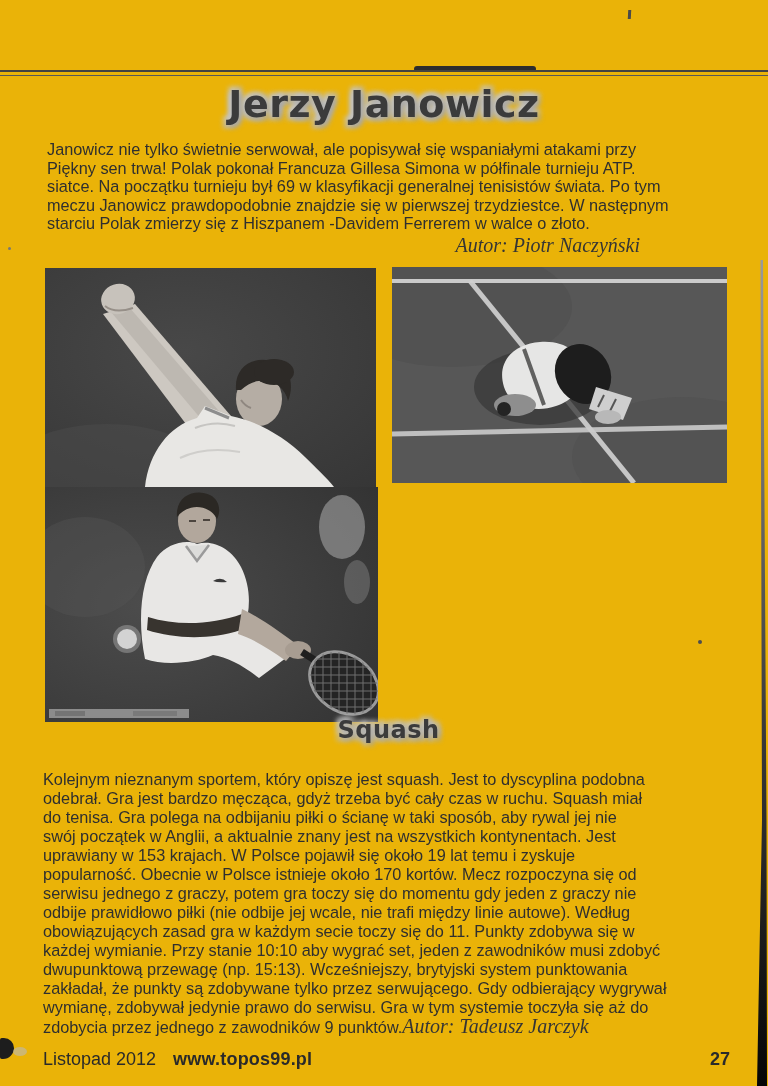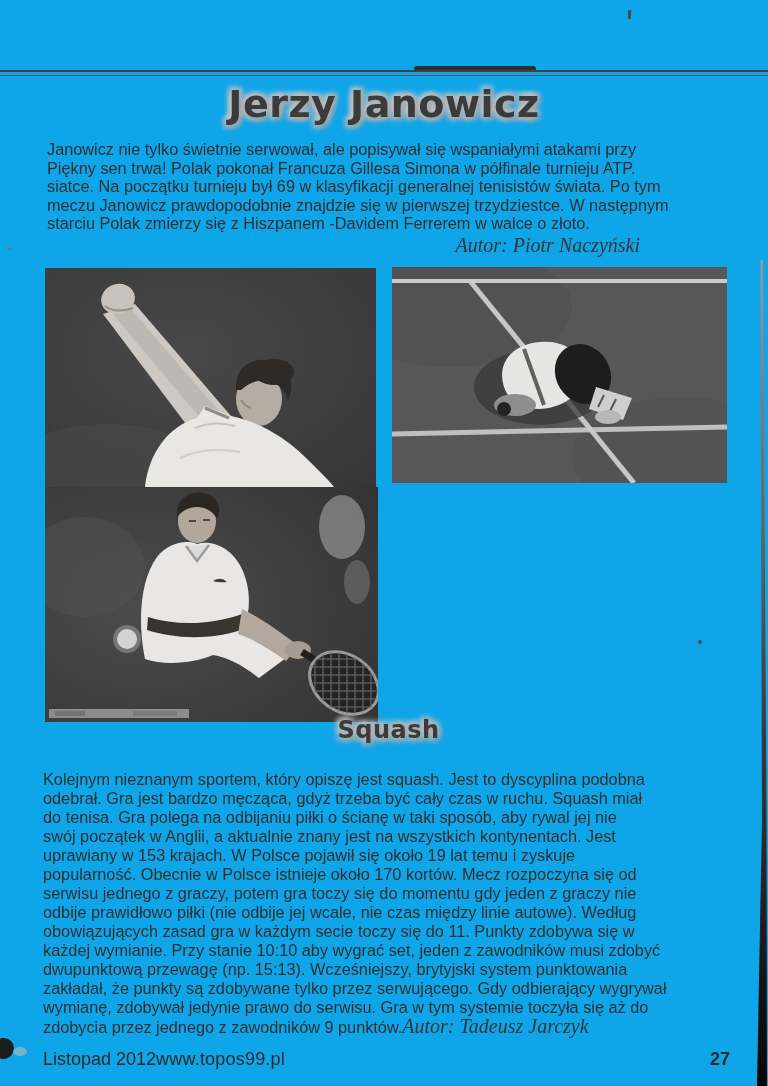--- a/index.html
+++ b/index.html
@@ -1,18 +1,18 @@
 <!DOCTYPE html>
 <html><head>
 <meta charset="utf-8">
 <style>
   html,body{margin:0;padding:0;background:#888;}
   .page{
     position:relative;width:768px;height:1086px;margin:0 auto;
-    background:#0ea5e9;overflow:hidden;
+    background:#eab308;overflow:hidden;
     font-family:"Liberation Sans",sans-serif;color:#2e2e2e;
   }
   
   .corner-tick{position:absolute;left:628px;top:10px;width:3px;height:9px;background:#4a4a4a;transform:rotate(3deg);}
   
   .top-rule{position:absolute;left:0;top:70px;width:768px;height:6px;
     border-top:2.5px solid #424242;border-bottom:1.8px solid #585858;box-sizing:border-box;}
   .rule-smudge{position:absolute;left:414px;top:66px;width:122px;height:6px;background:#2d2d2d;border-radius:3px;}
   
   .big-title{
@@ -32,21 +32,21 @@
   .author-row1{text-align:right;padding-right:103px;margin-top:3px;}
   .last-row{display:flex;align-items:baseline;}
   .last-row .author{padding-right:28px;}
   
   .photo{position:absolute;display:block;}
   .photo1{left:45px;top:268px;}
   .photo2{left:392px;top:267px;}
   .photo3{left:45px;top:487px;}
   
   .footer{position:absolute;left:43px;top:1049px;width:700px;display:flex;justify-content:space-between;align-items:baseline;font-size:18px;color:#2a2a2a;}
-  .footer .site{font-weight:normal;margin-left:0;letter-spacing:.2px;}
+  .footer .site{font-weight:bold;margin-left:17px;letter-spacing:.2px;}
   .footer .pageno{font-weight:bold;padding-right:13px;}
   
   .edge-bar{position:absolute;right:0;top:260px;width:12px;height:826px;pointer-events:none;}
   .blob-bl{position:absolute;left:0;top:1038px;width:14px;height:21px;background:#1d1d1d;border-radius:2px 11px 12px 2px;}
   .blob-bl2{position:absolute;left:13px;top:1047px;width:14px;height:9px;background:#b9b9b9;border-radius:50%;opacity:.6;}
   .dot-a{position:absolute;left:698px;top:640px;width:4px;height:4px;background:#4d4d4d;border-radius:50%;}
   .dot-b{position:absolute;left:8px;top:247px;width:3px;height:3px;background:#777;border-radius:50%;}
 </style>
 </head>
 <body>
@@ -179,21 +179,21 @@
 
   <div class="article article2">
     <div>
         <div class="tline">Kolejnym nieznanym sportem, który opiszę jest squash. Jest to dyscyplina podobna</div>
         <div class="tline">odebrał. Gra jest bardzo męcząca, gdyż trzeba być cały czas w ruchu. Squash miał</div>
         <div class="tline">do tenisa. Gra polega na odbijaniu piłki o ścianę w taki sposób, aby rywal jej nie</div>
         <div class="tline">swój początek w Anglii, a aktualnie znany jest na wszystkich kontynentach. Jest</div>
         <div class="tline">uprawiany w 153 krajach. W Polsce pojawił się około 19 lat temu i zyskuje</div>
         <div class="tline">popularność. Obecnie w Polsce istnieje około 170 kortów. Mecz rozpoczyna się od</div>
         <div class="tline">serwisu jednego z graczy, potem gra toczy się do momentu gdy jeden z graczy nie</div>
-        <div class="tline">odbije prawidłowo piłki (nie odbije jej wcale, nie czas między linie autowe). Według</div>
+        <div class="tline">odbije prawidłowo piłki (nie odbije jej wcale, nie trafi między linie autowe). Według</div>
         <div class="tline">obowiązujących zasad gra w każdym secie toczy się do 11. Punkty zdobywa się w</div>
         <div class="tline">każdej wymianie. Przy stanie 10:10 aby wygrać set, jeden z zawodników musi zdobyć</div>
         <div class="tline">dwupunktową przewagę (np. 15:13). Wcześniejszy, brytyjski system punktowania</div>
         <div class="tline">zakładał, że punkty są zdobywane tylko przez serwującego. Gdy odbierający wygrywał</div>
         <div class="tline">wymianę, zdobywał jedynie prawo do serwisu. Gra w tym systemie toczyła się aż do</div>
       </div>
     <div class="last-row">
       <span class="tline">zdobycia przez jednego z zawodników 9 punktów.</span>
       <span class="author">Autor: Tadeusz Jarczyk</span>
     </div>

